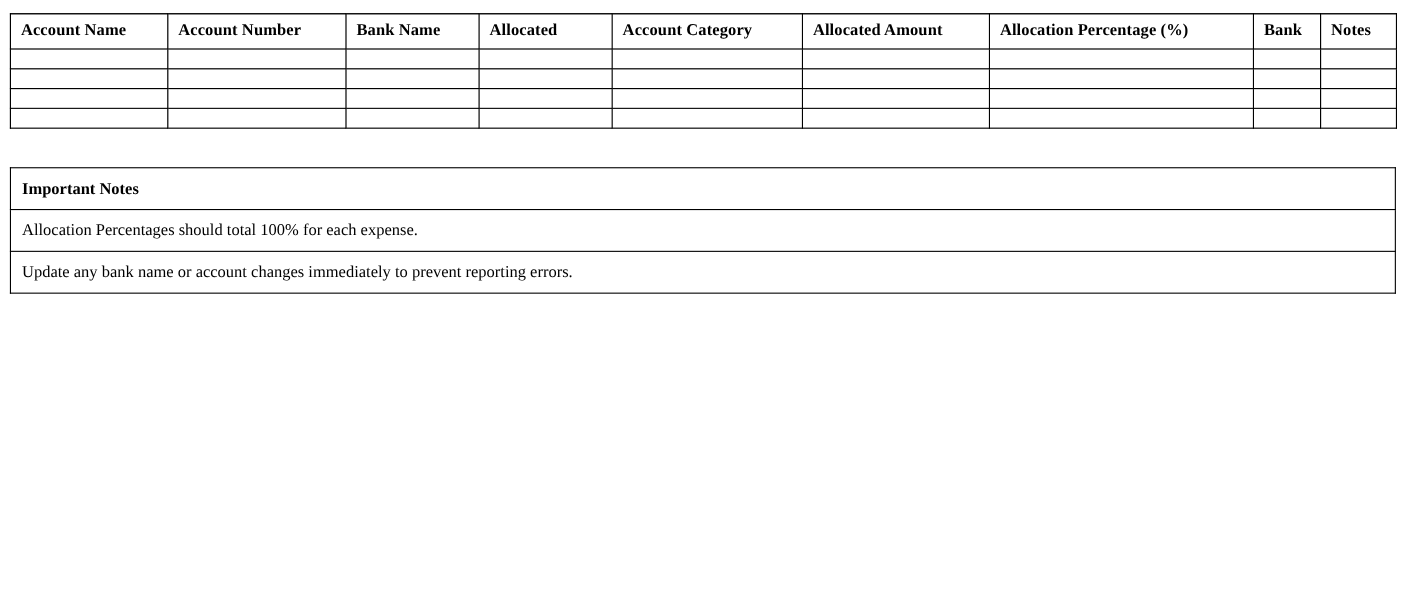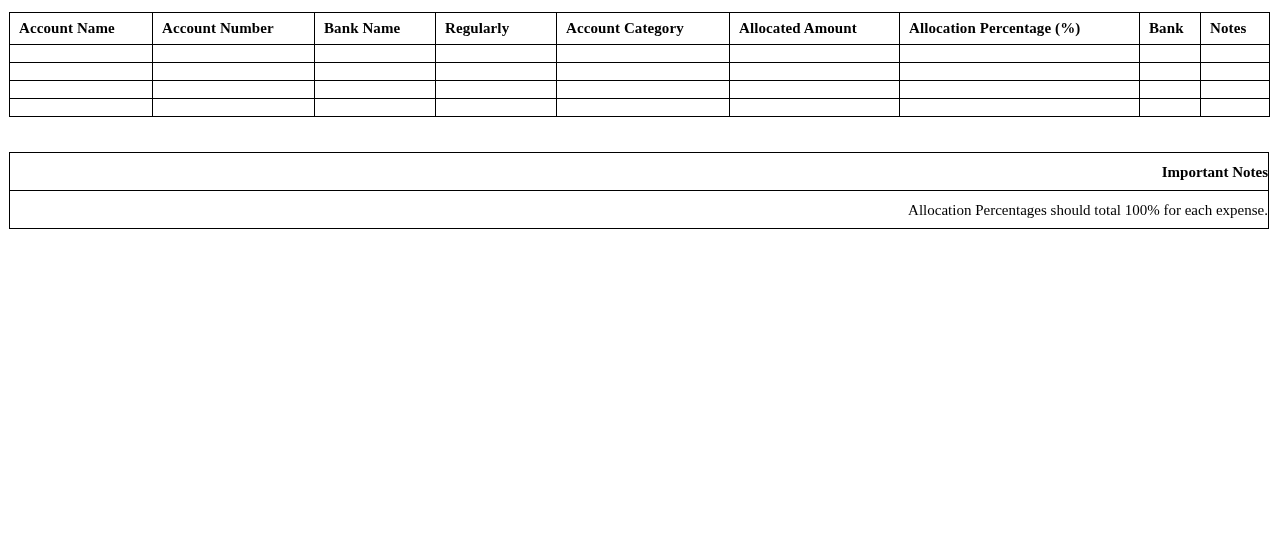--- a/index.html
+++ b/index.html
@@ -77,21 +77,21 @@
     table-layout: fixed;
     width: 1260px;
     background: #ffffff;
   }
   table.notes th,
   table.notes td {
     border: 1px solid #000000;
     background: #ffffff;
     height: 37px;
     padding: 0 0 0 10px;
-    text-align: right;
+    text-align: left;
     vertical-align: middle;
     font-size: 15px;
     font-weight: normal;
     line-height: 1.2;
   }
   table.notes th.notes-head {
     font-weight: bold;
     font-size: 15px;
   }
 </style>
@@ -111,21 +111,21 @@
         <col class="c-allocated-amount">
         <col class="c-allocation-pct">
         <col class="c-date">
         <col class="c-notes">
       </colgroup>
       <thead>
         <tr>
           <th>Account Name</th>
           <th>Account Number</th>
           <th>Bank Name</th>
-          <th>Regularly</th>
+          <th>Allocated</th>
           <th>Account Category</th>
           <th>Allocated Amount</th>
           <th>Allocation Percentage (%)</th>
           <th>Bank</th>
           <th>Notes</th>
         </tr>
       </thead>
       <tbody>
         <tr>
           <td class="cell"></td>
@@ -179,17 +179,20 @@
     <table class="notes">
       <thead>
         <tr>
           <th class="notes-head">Important Notes</th>
         </tr>
       </thead>
       <tbody>
         <tr>
           <td>Allocation Percentages should total 100% for each expense.</td>
         </tr>
+        <tr>
+          <td>Update any bank name or account changes immediately to prevent reporting errors.</td>
+        </tr>
       </tbody>
     </table>
   </div>
 
 </div>
 
 </body></html>

